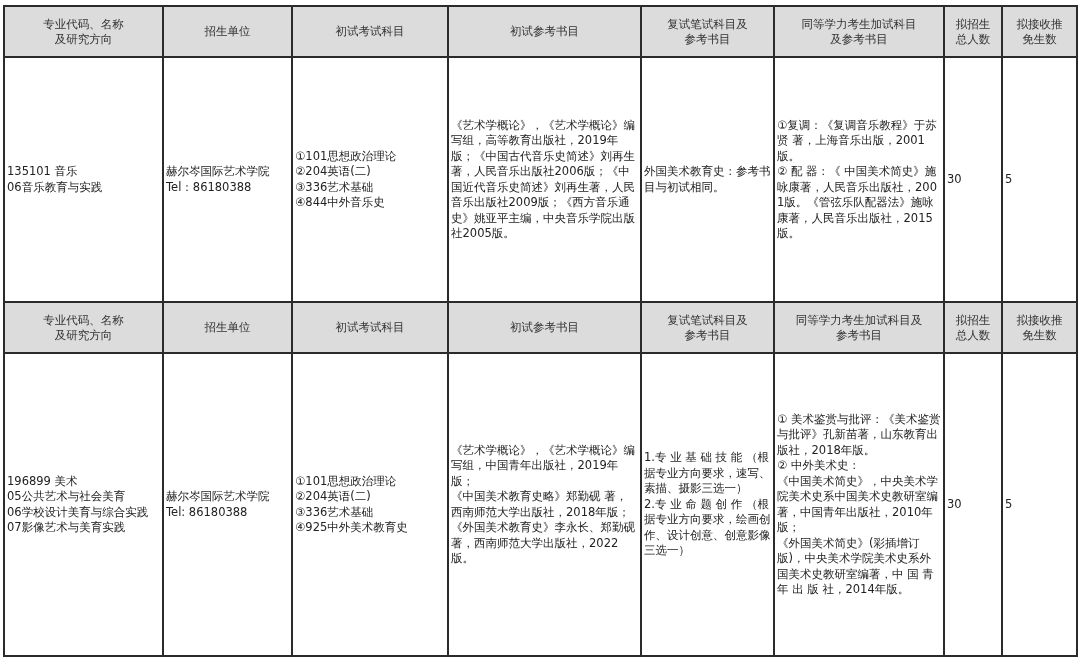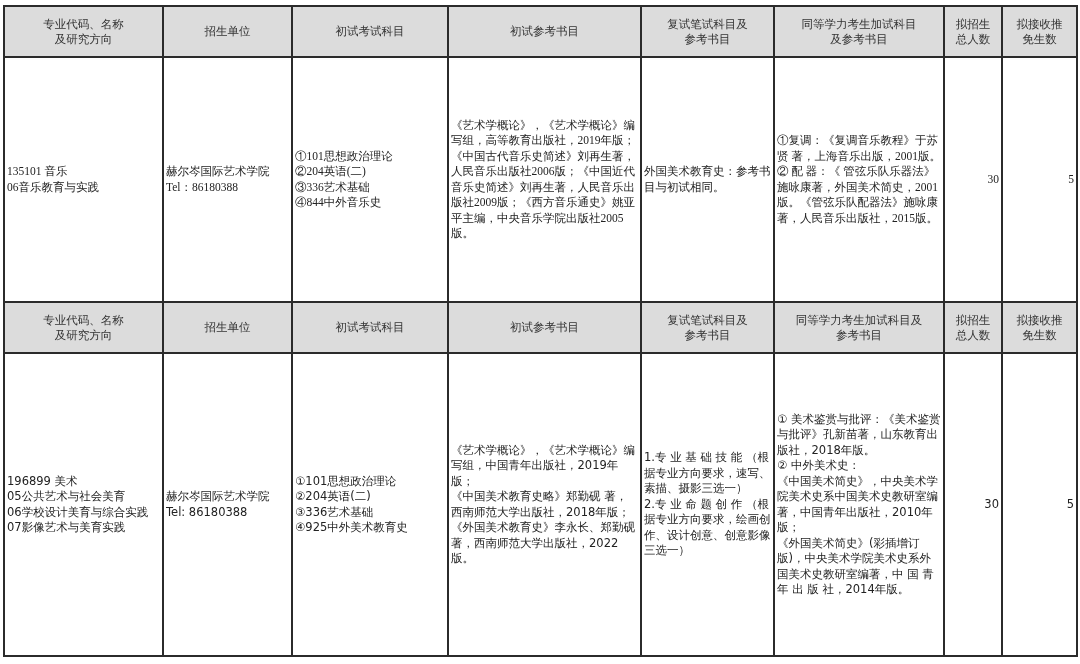--- a/index.html
+++ b/index.html
@@ -1,23 +1,23 @@
 <!DOCTYPE html>
 <html><head>
 <meta charset="utf-8">
 <style>
   html, body { margin: 0; padding: 0; background: #ffffff; }
   body { width: 1080px; height: 664px; overflow: hidden; font-family: "DejaVu Sans", "Liberation Sans", sans-serif; color: #222; }
   .wrap { position: absolute; left: 3px; top: 5px; width: 976px; }
   table { border-collapse: collapse; table-layout: fixed; width: 1073px; }
   td { border: 2px solid #2b2b2b; padding: 0 2px; vertical-align: middle; font-size: 11.5px; line-height: 15.5px; word-break: break-all; }
   tr.hdr td { background: #dcdcdc; text-align: center; color: #333; font-size: 11.5px; line-height: 15px; height: 49px; }
-  tr.row1 td { height: 243px; font-family: Liberation Serif, serif; }
+  tr.row1 td { height: 243px; }
   tr.row2 td { height: 301px; }
-  td.num { text-align: right; border-radius: 13px; }
+  td.num { text-align: left; border-radius: 13px; }
   .cell-text { white-space: pre-wrap; }
 </style>
 </head>
 <body>
 
 <div class="wrap">
 <table>
   <colgroup>
     <col style="width:159px">
     <col style="width:129px">
@@ -49,21 +49,21 @@
 06音乐教育与实践</span></td>
       <td><span class="cell-text">赫尔岑国际艺术学院
 Tel：86180388</span></td>
       <td><span class="cell-text">①101思想政治理论
 ②204英语(二)
 ③336艺术基础
 ④844中外音乐史</span></td>
       <td><span class="cell-text">《艺术学概论》，《艺术学概论》编写组，高等教育出版社，2019年版；《中国古代音乐史简述》刘再生著，人民音乐出版社2006版；《中国近代音乐史简述》刘再生著，人民音乐出版社2009版；《西方音乐通史》姚亚平主编，中央音乐学院出版社2005版。</span></td>
       <td><span class="cell-text">外国美术教育史：参考书目与初试相同。</span></td>
       <td><span class="cell-text">①复调：《复调音乐教程》于苏 贤 著，上海音乐出版，2001版。
-② 配 器：《 管弦乐队乐器法》施咏康著，外国美术简史，2001版。《管弦乐队配器法》施咏康著，人民音乐出版社，2015版。</span></td>
+② 配 器：《 中国美术简史》施咏康著，人民音乐出版社，2001版。《管弦乐队配器法》施咏康著，人民音乐出版社，2015版。</span></td>
       <td class="num"><span>30</span></td>
       <td class="num"><span>5</span></td>
     </tr>
     <tr class="hdr">
       <td><span class="cell-text">专业代码、名称
 及研究方向</span></td>
       <td><span class="cell-text">招生单位</span></td>
       <td><span class="cell-text">初试考试科目</span></td>
       <td><span class="cell-text">初试参考书目</span></td>
       <td><span class="cell-text">复试笔试科目及

